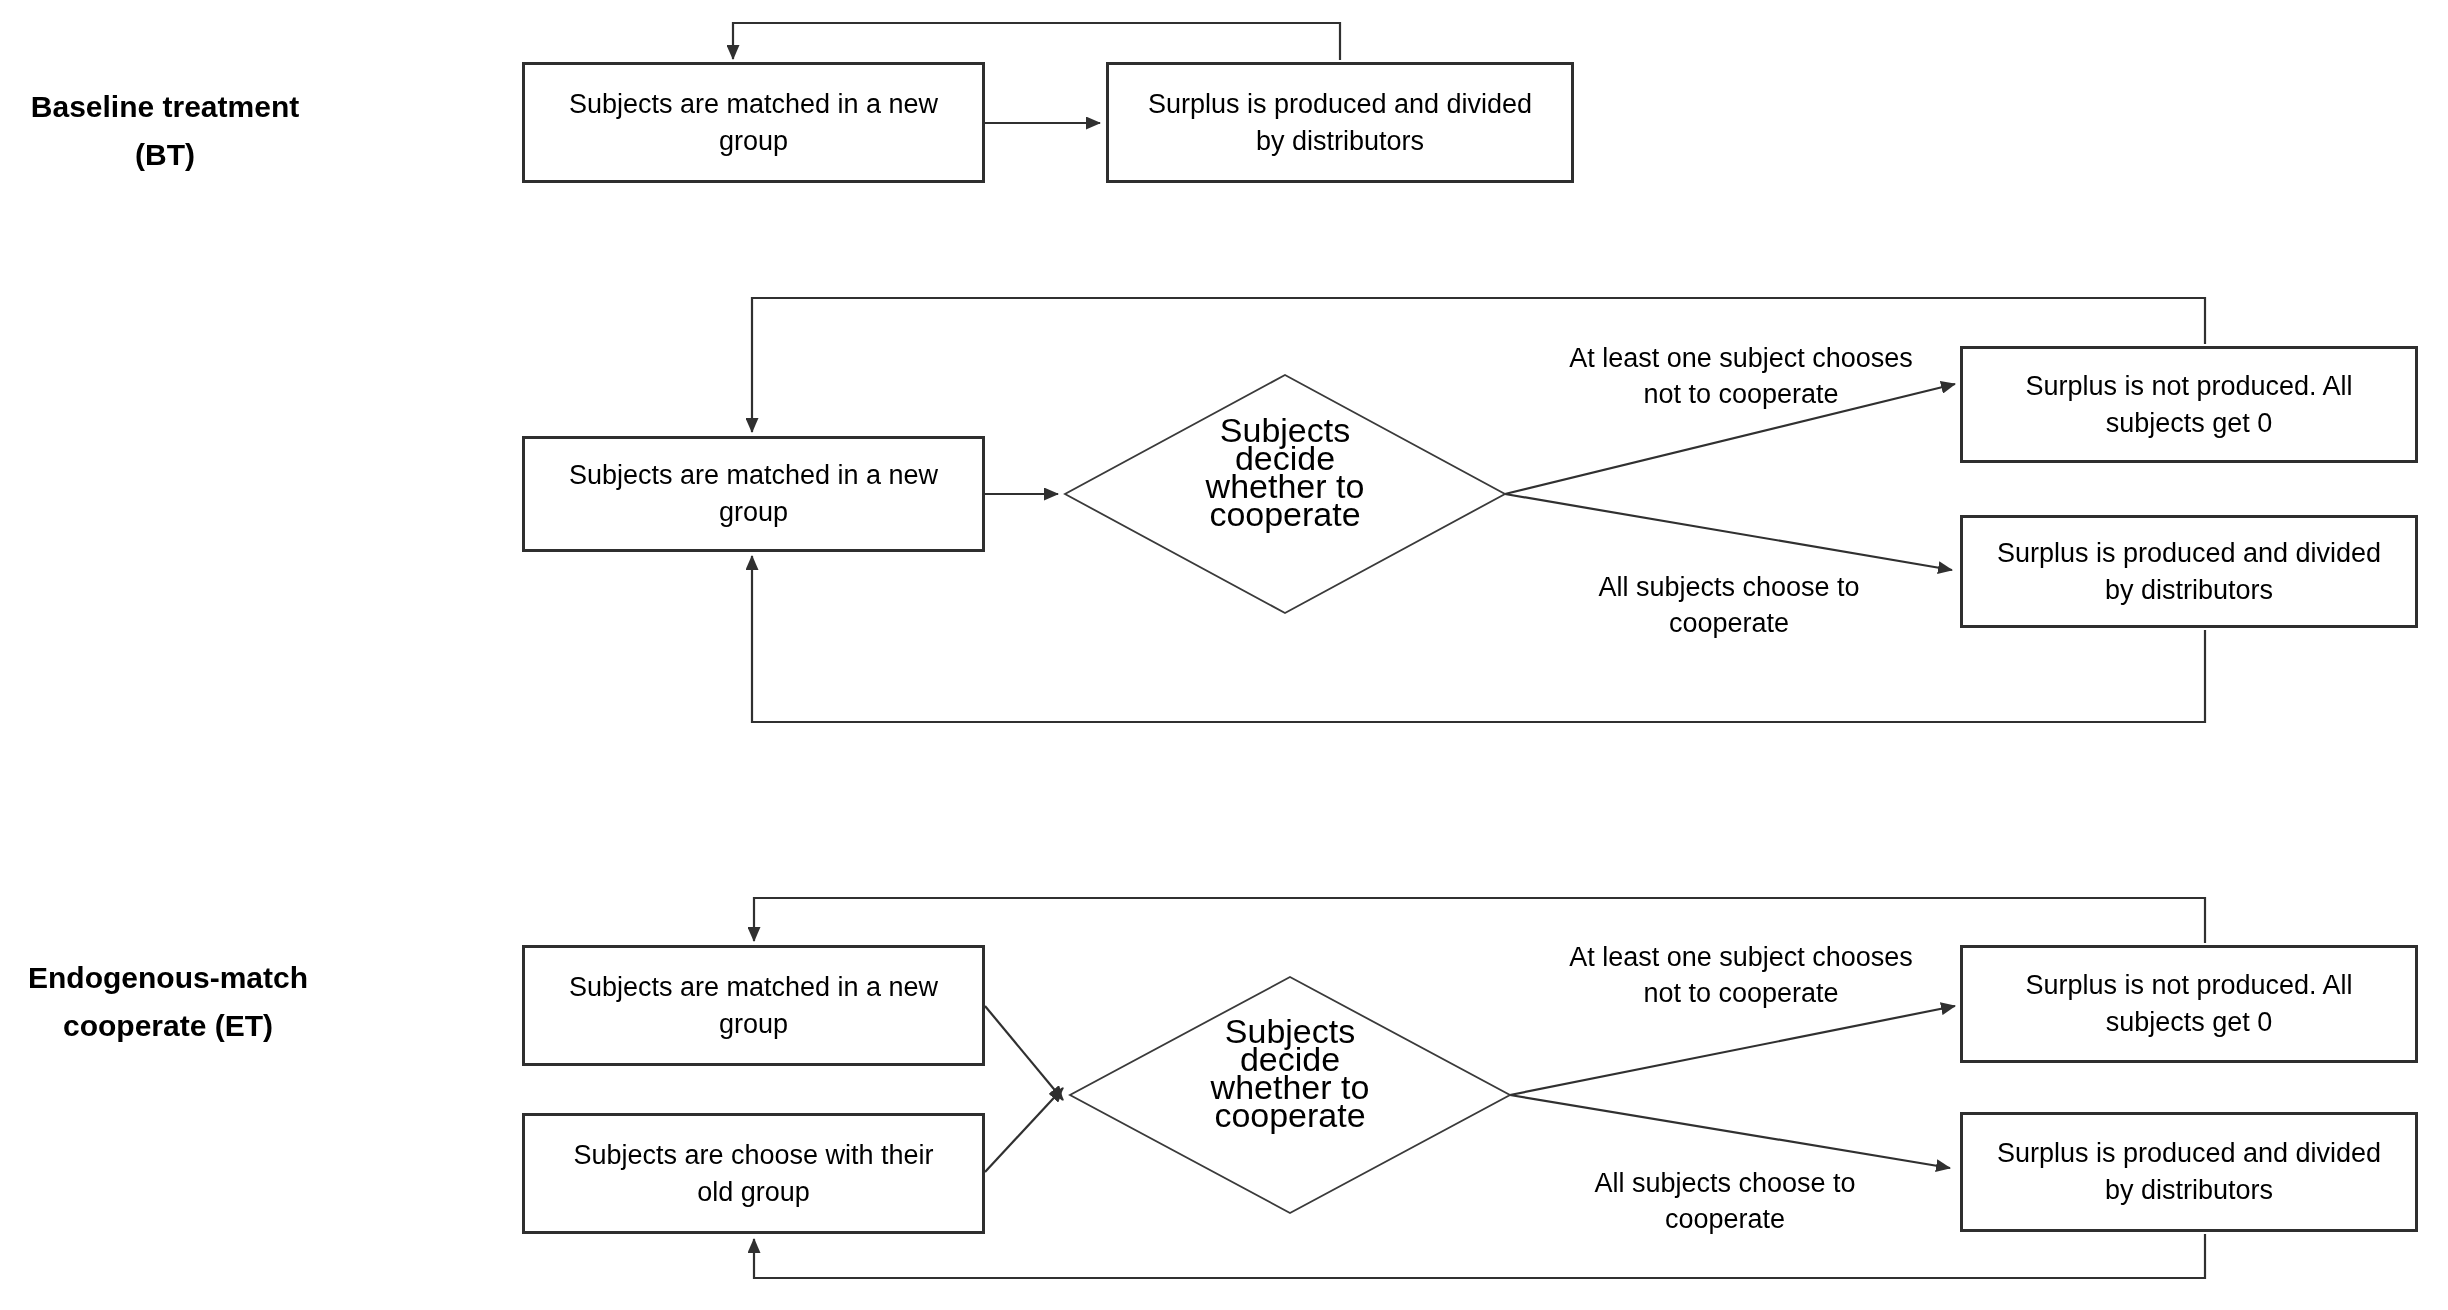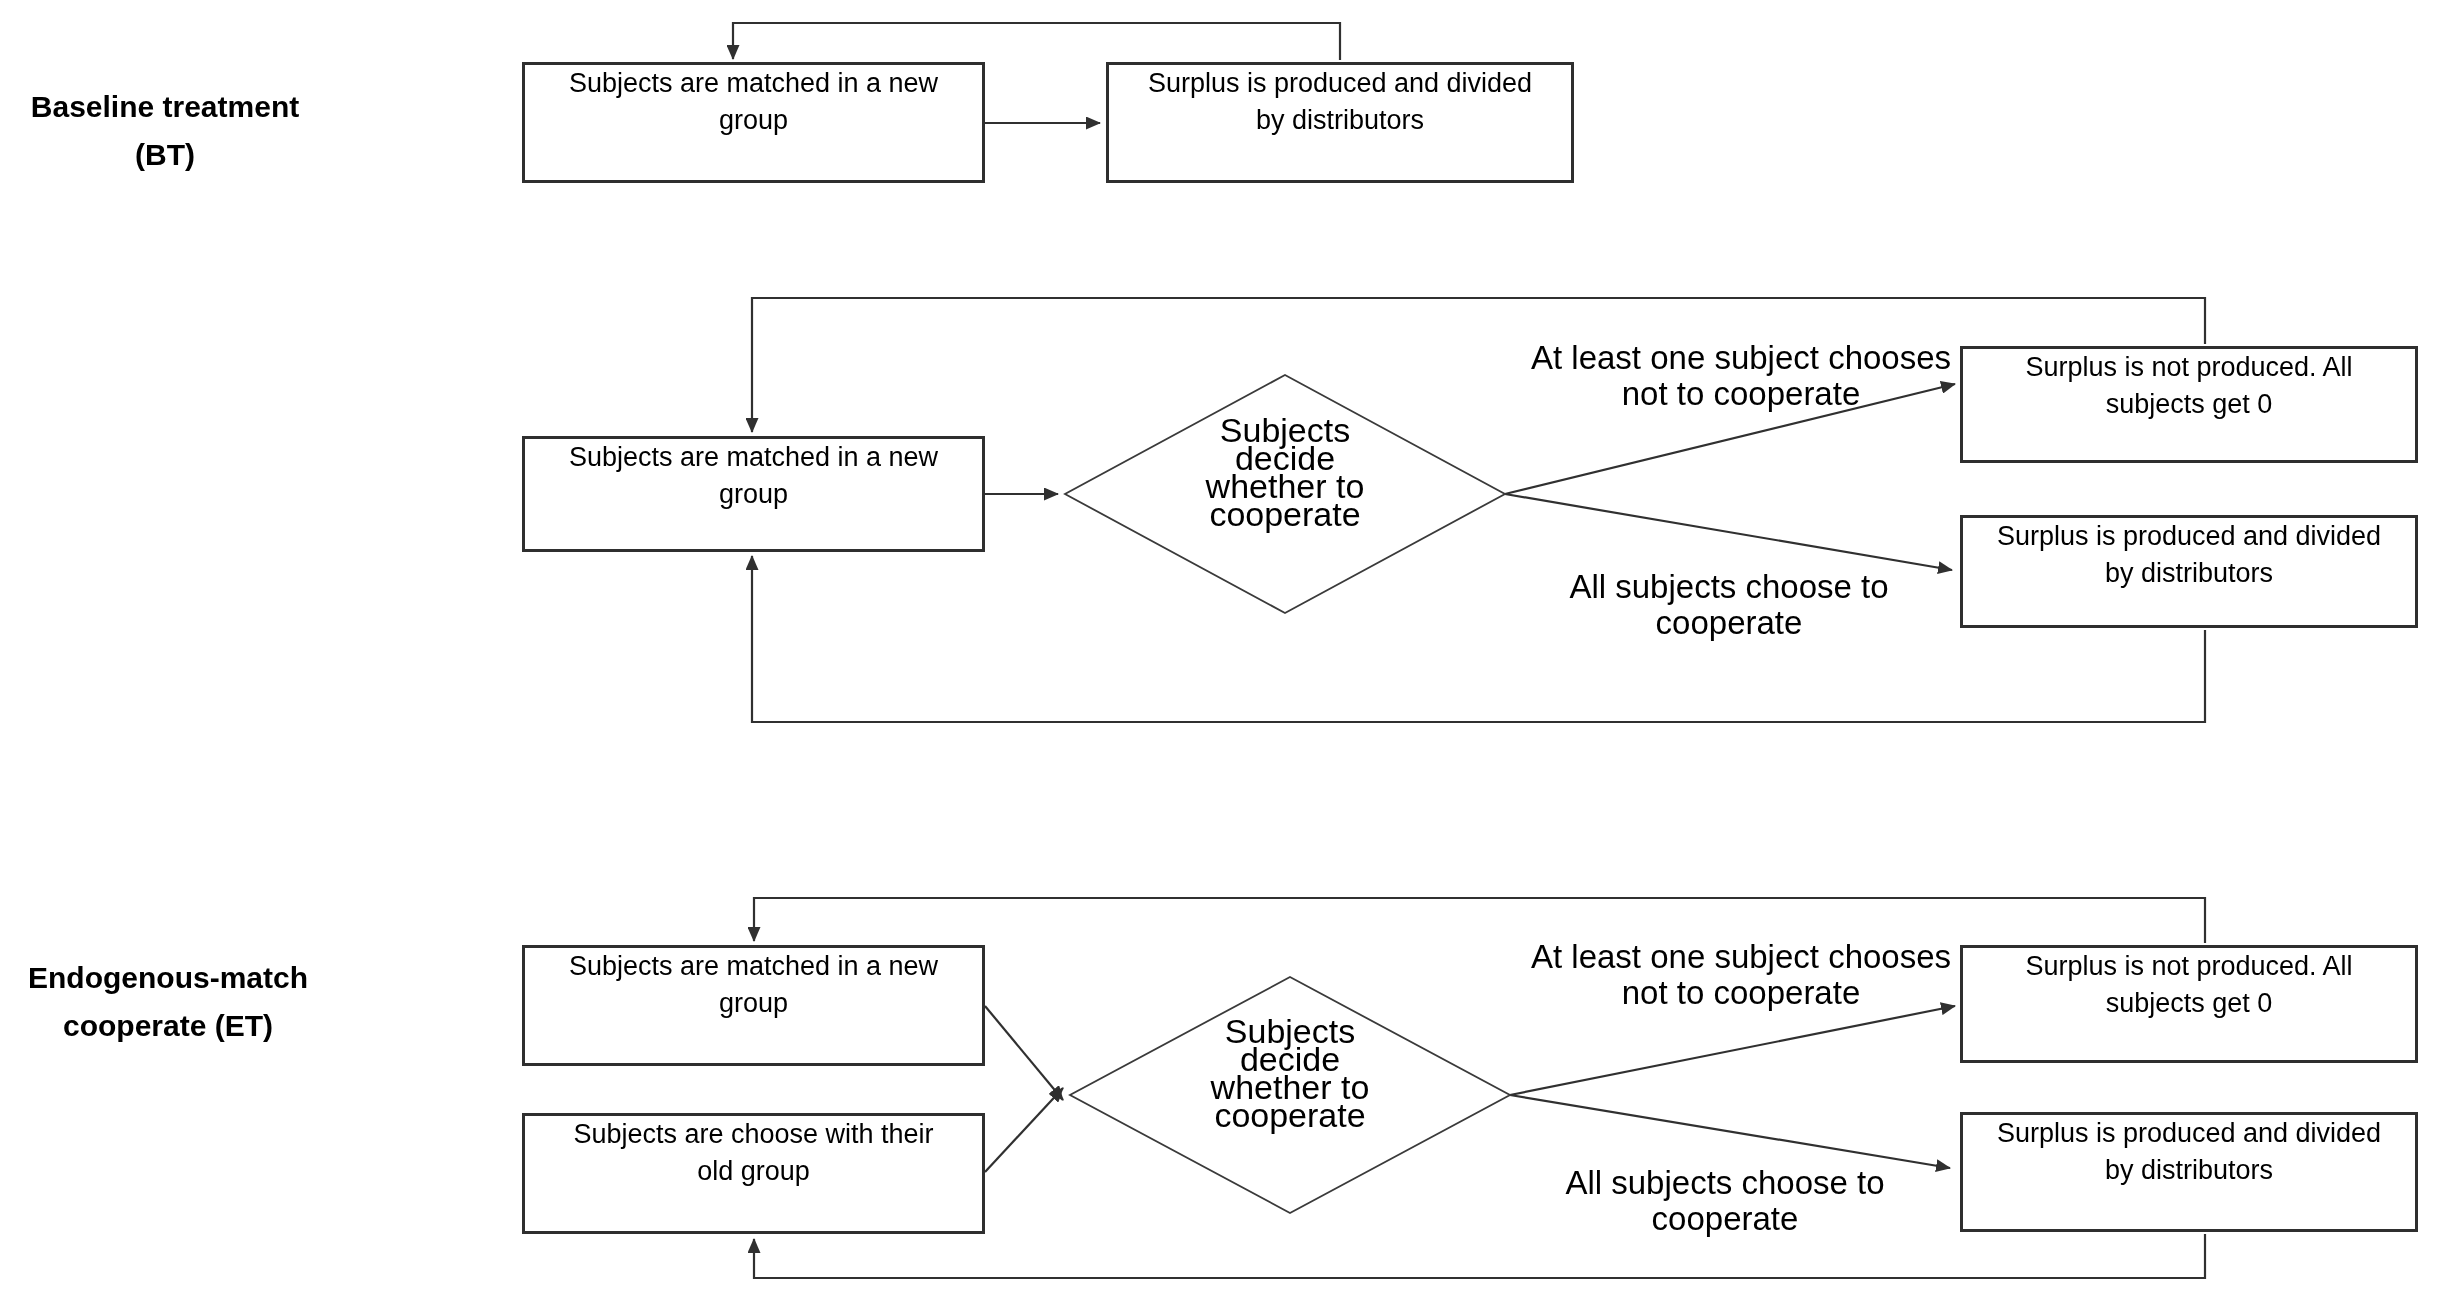--- a/index.html
+++ b/index.html
@@ -19,28 +19,29 @@
     font-weight: bold;
     font-size: 30px;
     line-height: 48px;
   }
   .node {
     position: absolute;
     box-sizing: border-box;
     border: 3px solid #2f2f2f;
     background: #ffffff;
     display: flex;
+    align-items: center;
     justify-content: center;
     font-size: 27px;
     line-height: 37px;
     padding: 0 8px;
   }
   .edge-label {
     position: absolute;
-    font-size: 33px;
+    font-size: 27px;
     line-height: 36px;
     width: 440px;
   }
   .diamond-label {
     position: absolute;
     font-size: 34px;
     line-height: 28px;
     width: 300px;
   }
 </style>

